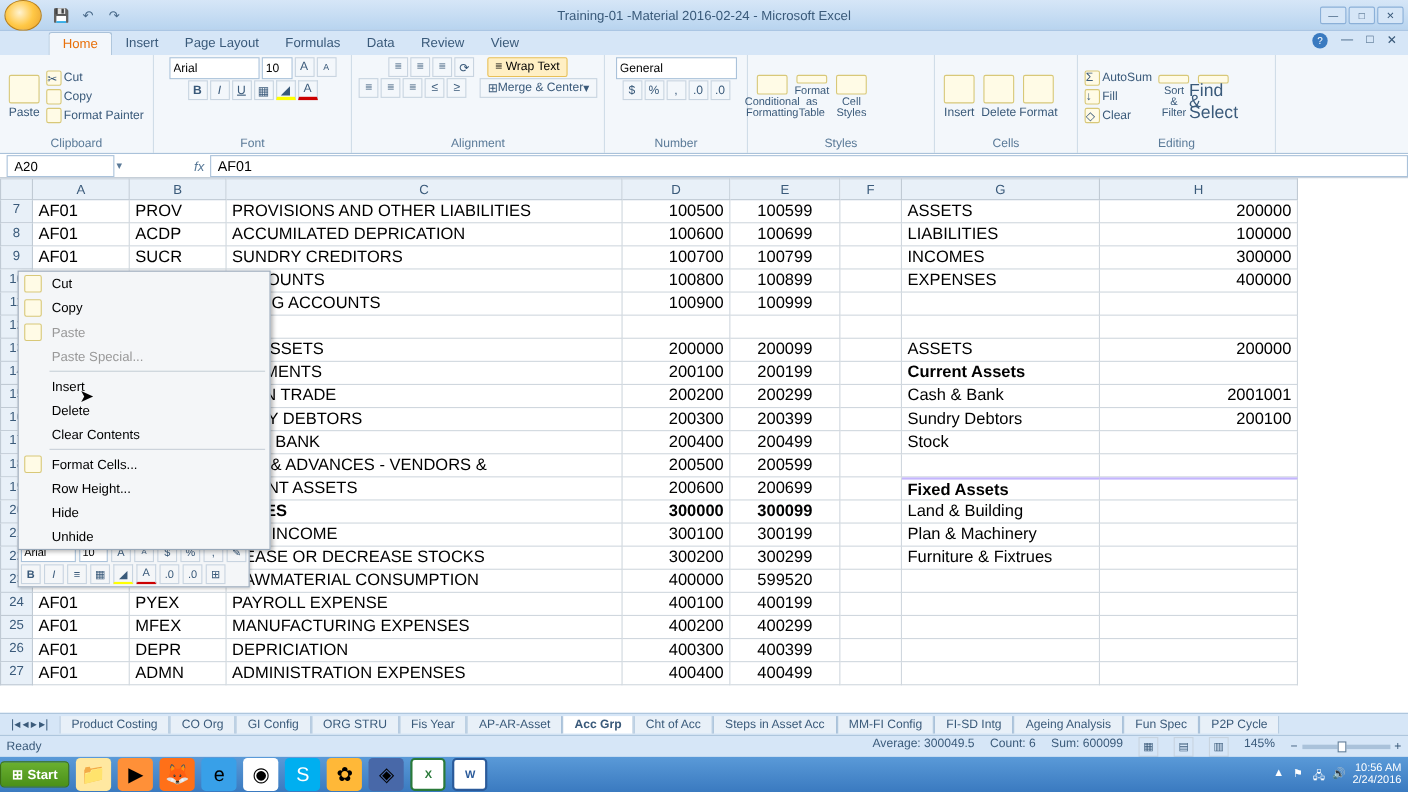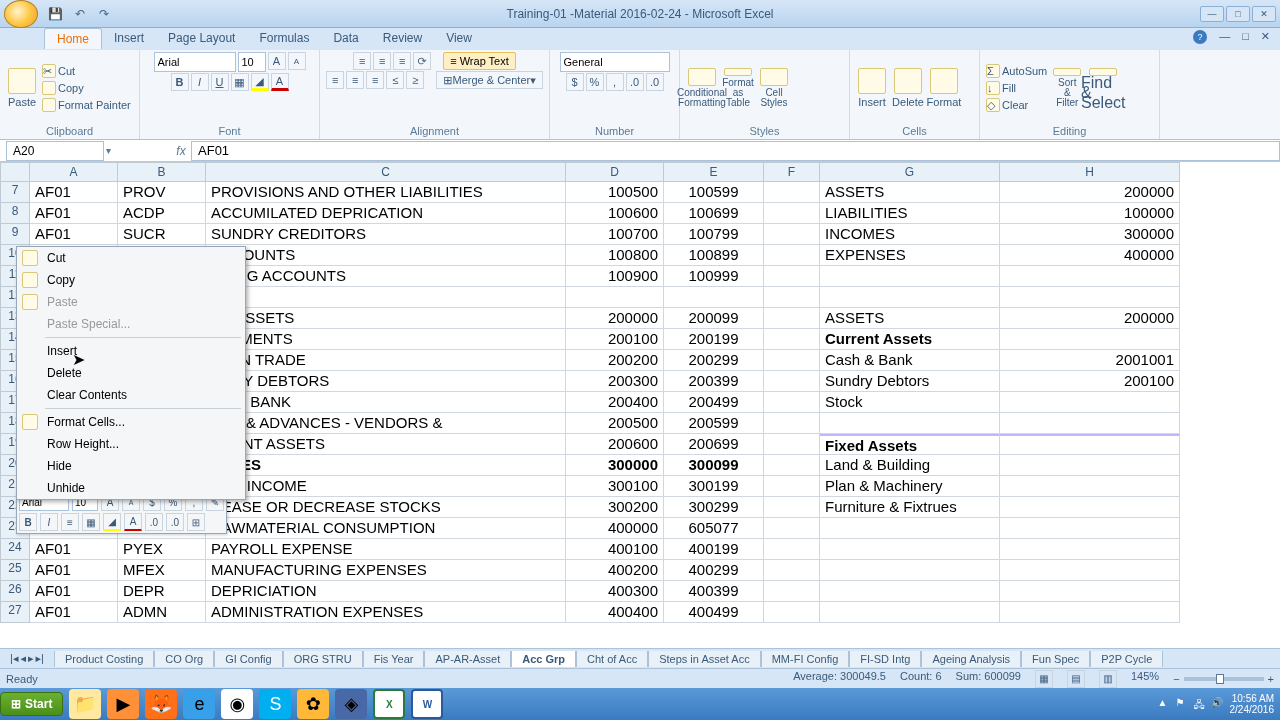--- a/index.html
+++ b/index.html
@@ -6,21 +6,21 @@
 body { width: 1280px; height: 720px; overflow: hidden; background: #fff; position: relative; }
 
 .titlebar { height: 28px; background: linear-gradient(#d6e6f7, #b8d4ef); display: flex; align-items: center; justify-content: space-between; padding: 0 4px; border-bottom: 1px solid #8bb0d8; }
 .titlebar-left { display: flex; align-items: center; gap: 4px; }
 .office-btn { width: 34px; height: 28px; background: radial-gradient(circle at 40% 40%, #fff3d1, #ffc846, #e8a02e); border-radius: 50%; border: 1px solid #b8801a; margin-right: 4px; }
 .qat-btn { width: 20px; height: 20px; display: flex; align-items: center; justify-content: center; font-size: 12px; color: #4a6a8a; }
 .title-text { position: absolute; left: 50%; transform: translateX(-50%); font-size: 12px; color: #3a5a7a; }
 .win-controls { display: flex; gap: 2px; }
 .win-btn { width: 24px; height: 16px; background: #d6e6f7; border: 1px solid #8bb0d8; border-radius: 2px; font-size: 9px; display: flex; align-items: center; justify-content: center; color: #3a5a7a; }
 
-.ribbon-tabs { height: 22px; background: #d6e6f7; display: flex; align-items: flex-start; padding-left: 44px; position: relative; }
+.ribbon-tabs { height: 22px; background: #d6e6f7; display: flex; align-items: center; padding-left: 44px; position: relative; }
 .ribbon-tab { padding: 3px 12px; font-size: 12px; color: #3a5a7a; cursor: pointer; }
 .ribbon-tab.active { background: #f3f7fb; border: 1px solid #aac2da; border-bottom: none; border-radius: 3px 3px 0 0; color: #e8700a; }
 .ribbon-help { position: absolute; right: 10px; top: 2px; display: flex; gap: 12px; font-size: 11px; color: #3a5a7a; }
 
 .ribbon { height: 90px; background: #f3f7fb; border-bottom: 1px solid #aac2da; display: flex; }
 .ribbon-group { border-right: 1px solid #d0dde8; padding: 2px 6px 1px; display: flex; flex-direction: column; }
 .rg-body { flex: 1; display: flex; align-items: center; gap: 4px; }
 .rg-label { font-size: 11px; color: #5a7a98; text-align: center; padding: 1px 0; position: relative; }
 .rbtn { display: flex; flex-direction: column; align-items: center; font-size: 11px; color: #3a5a7a; padding: 2px 4px; cursor: pointer; }
 .rbtn-icon { width: 20px; height: 20px; background: #fffbe6; border: 1px solid #d8c878; border-radius: 2px; margin-bottom: 2px; }
@@ -464,21 +464,21 @@
         <div class="cell c-F"></div>
         <div class="cell c-G">Furniture &amp; Fixtrues</div>
         <div class="cell c-H"></div>
       </div>
       <div class="row">
         <div class="row-hdr">23</div>
         <div class="cell c-A">AF01</div>
         <div class="cell c-B">RMCS</div>
         <div class="cell c-C">RAWMATERIAL CONSUMPTION</div>
         <div class="cell c-D">400000</div>
-        <div class="cell c-E">605077</div>
+        <div class="cell c-E">599520</div>
         <div class="cell c-F"></div>
         <div class="cell c-G"></div>
         <div class="cell c-H"></div>
       </div>
       <div class="row">
         <div class="row-hdr">24</div>
         <div class="cell c-A">AF01</div>
         <div class="cell c-B">PYEX</div>
         <div class="cell c-C">PAYROLL EXPENSE</div>
         <div class="cell c-D">400100</div>

